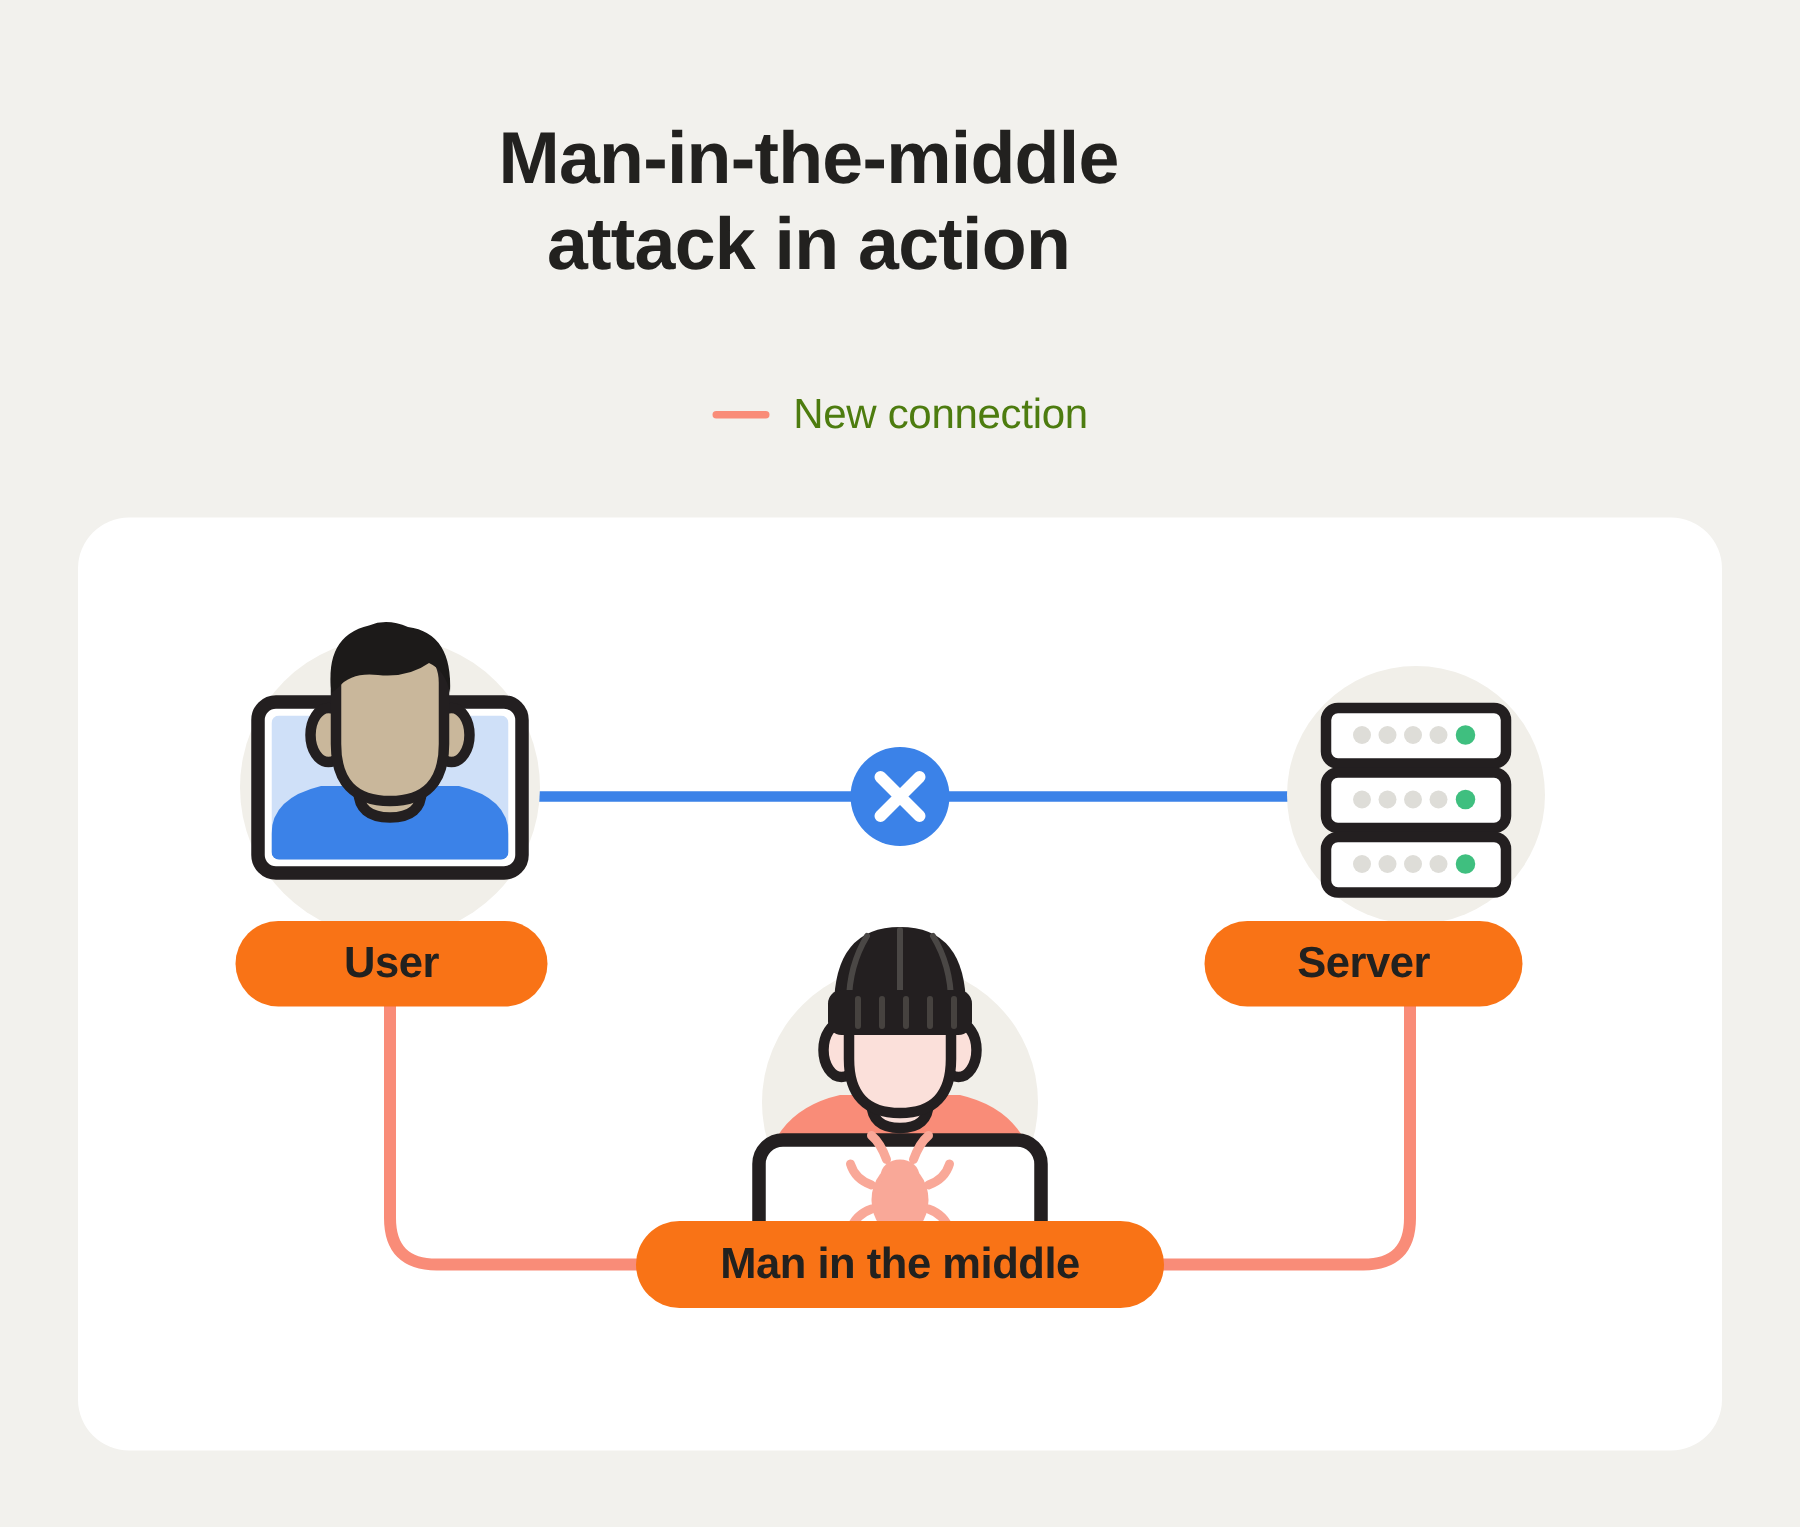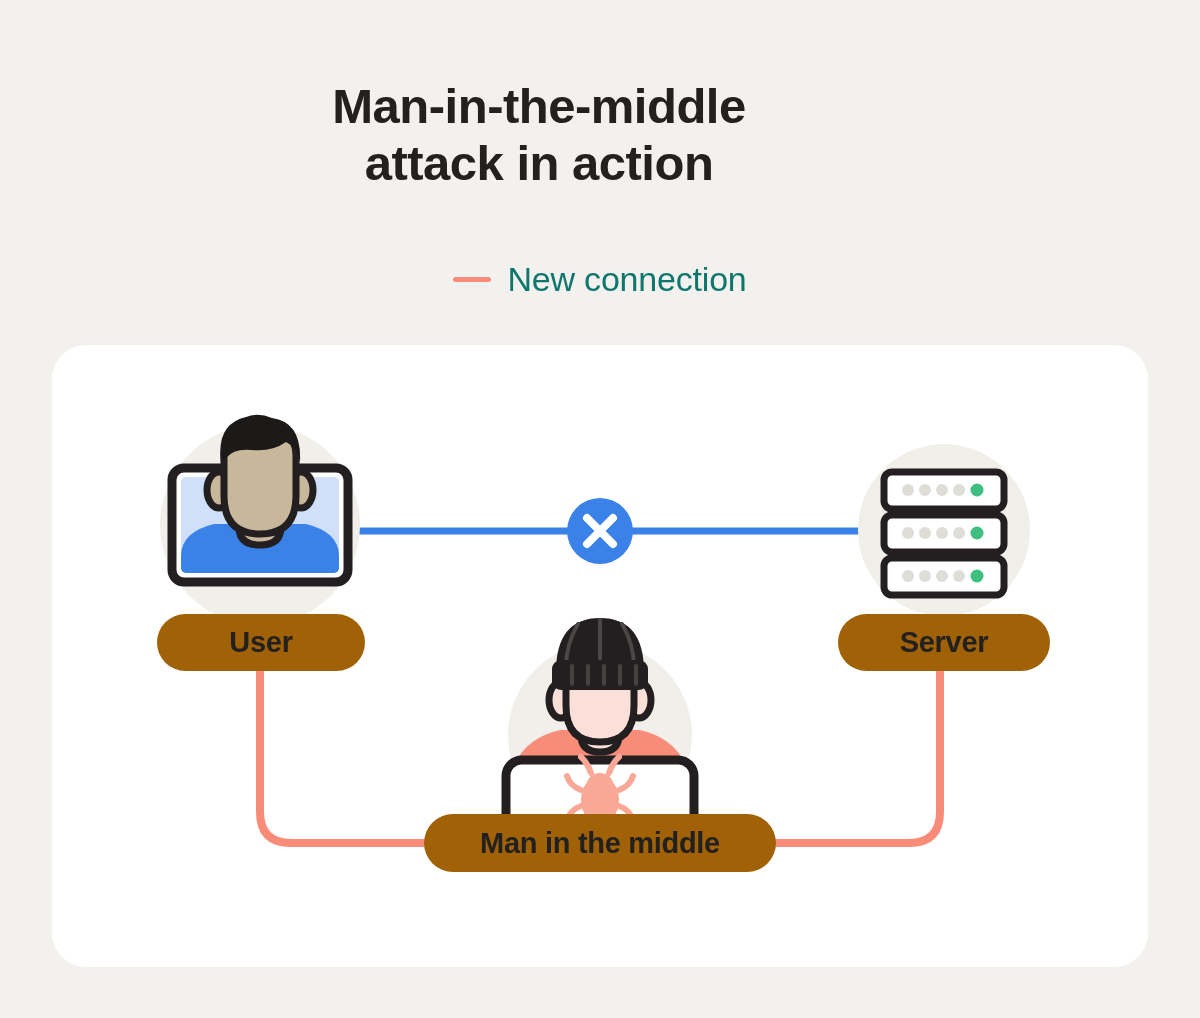--- a/index.html
+++ b/index.html
@@ -51,22 +51,22 @@
     align-items: center;
     gap: 16px;
   }
   .legend-swatch {
     display: block;
     width: 38px;
     height: 5px;
     border-radius: 3px;
   }
   .legend-label {
-    font-size: 34px;
-    color: #0f766e;
+    font-size: 28px;
+    color: #4d7c0f;
     letter-spacing: -0.2px;
   }
 
   
   .card {
     position: absolute;
     left: 52px;
     top: 345px;
     width: 1096px;
     height: 622px;
@@ -82,35 +82,35 @@
     width: 1200px;
     height: 1018px;
   }
 
   
   .pill {
     position: absolute;
     display: flex;
     align-items: center;
     justify-content: center;
-    background: #a16207;
+    background: #f97316;
     border-radius: 999px;
     color: #22211F;
     font-weight: bold;
     letter-spacing: -0.3px;
   }
   .pill-user {
     left: 157px;
     top: 614px;
     width: 208px;
     height: 57px;
     font-size: 29px;
   }
   .pill-server {
-    left: 838px;
+    left: 803px;
     top: 614px;
     width: 212px;
     height: 57px;
     font-size: 29px;
   }
   .pill-mitm {
     left: 424px;
     top: 814px;
     width: 352px;
     height: 58px;

